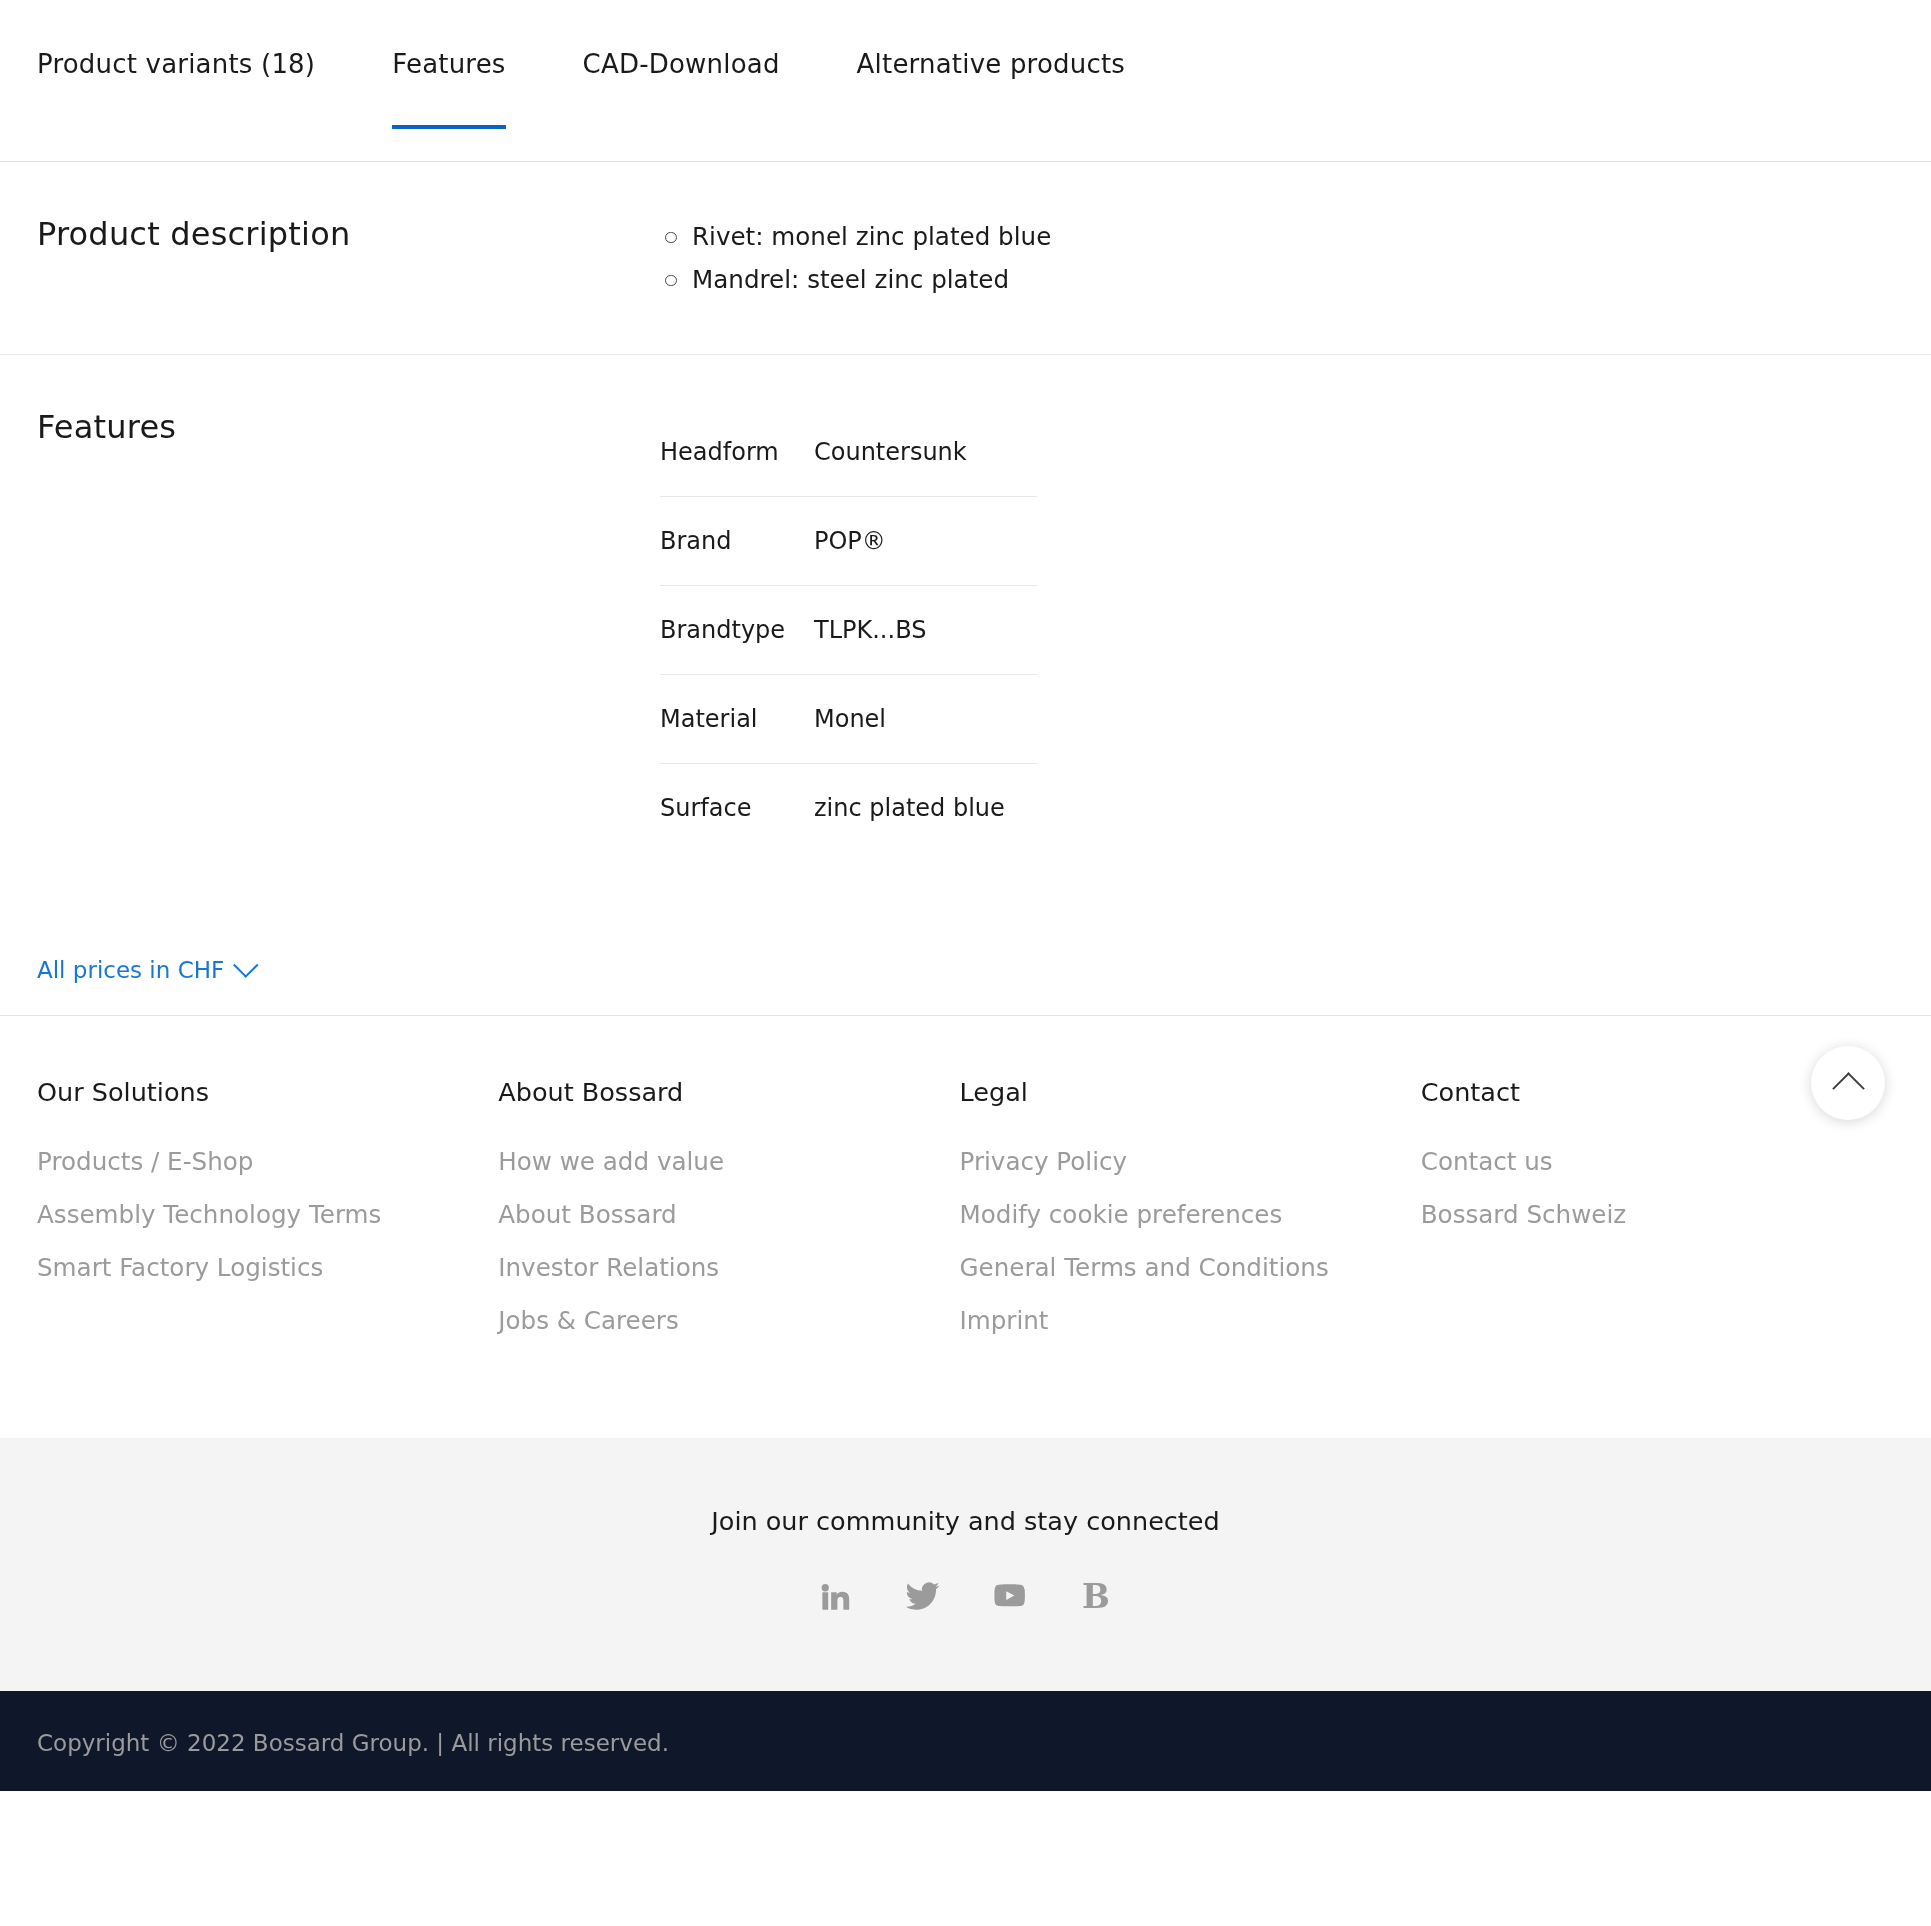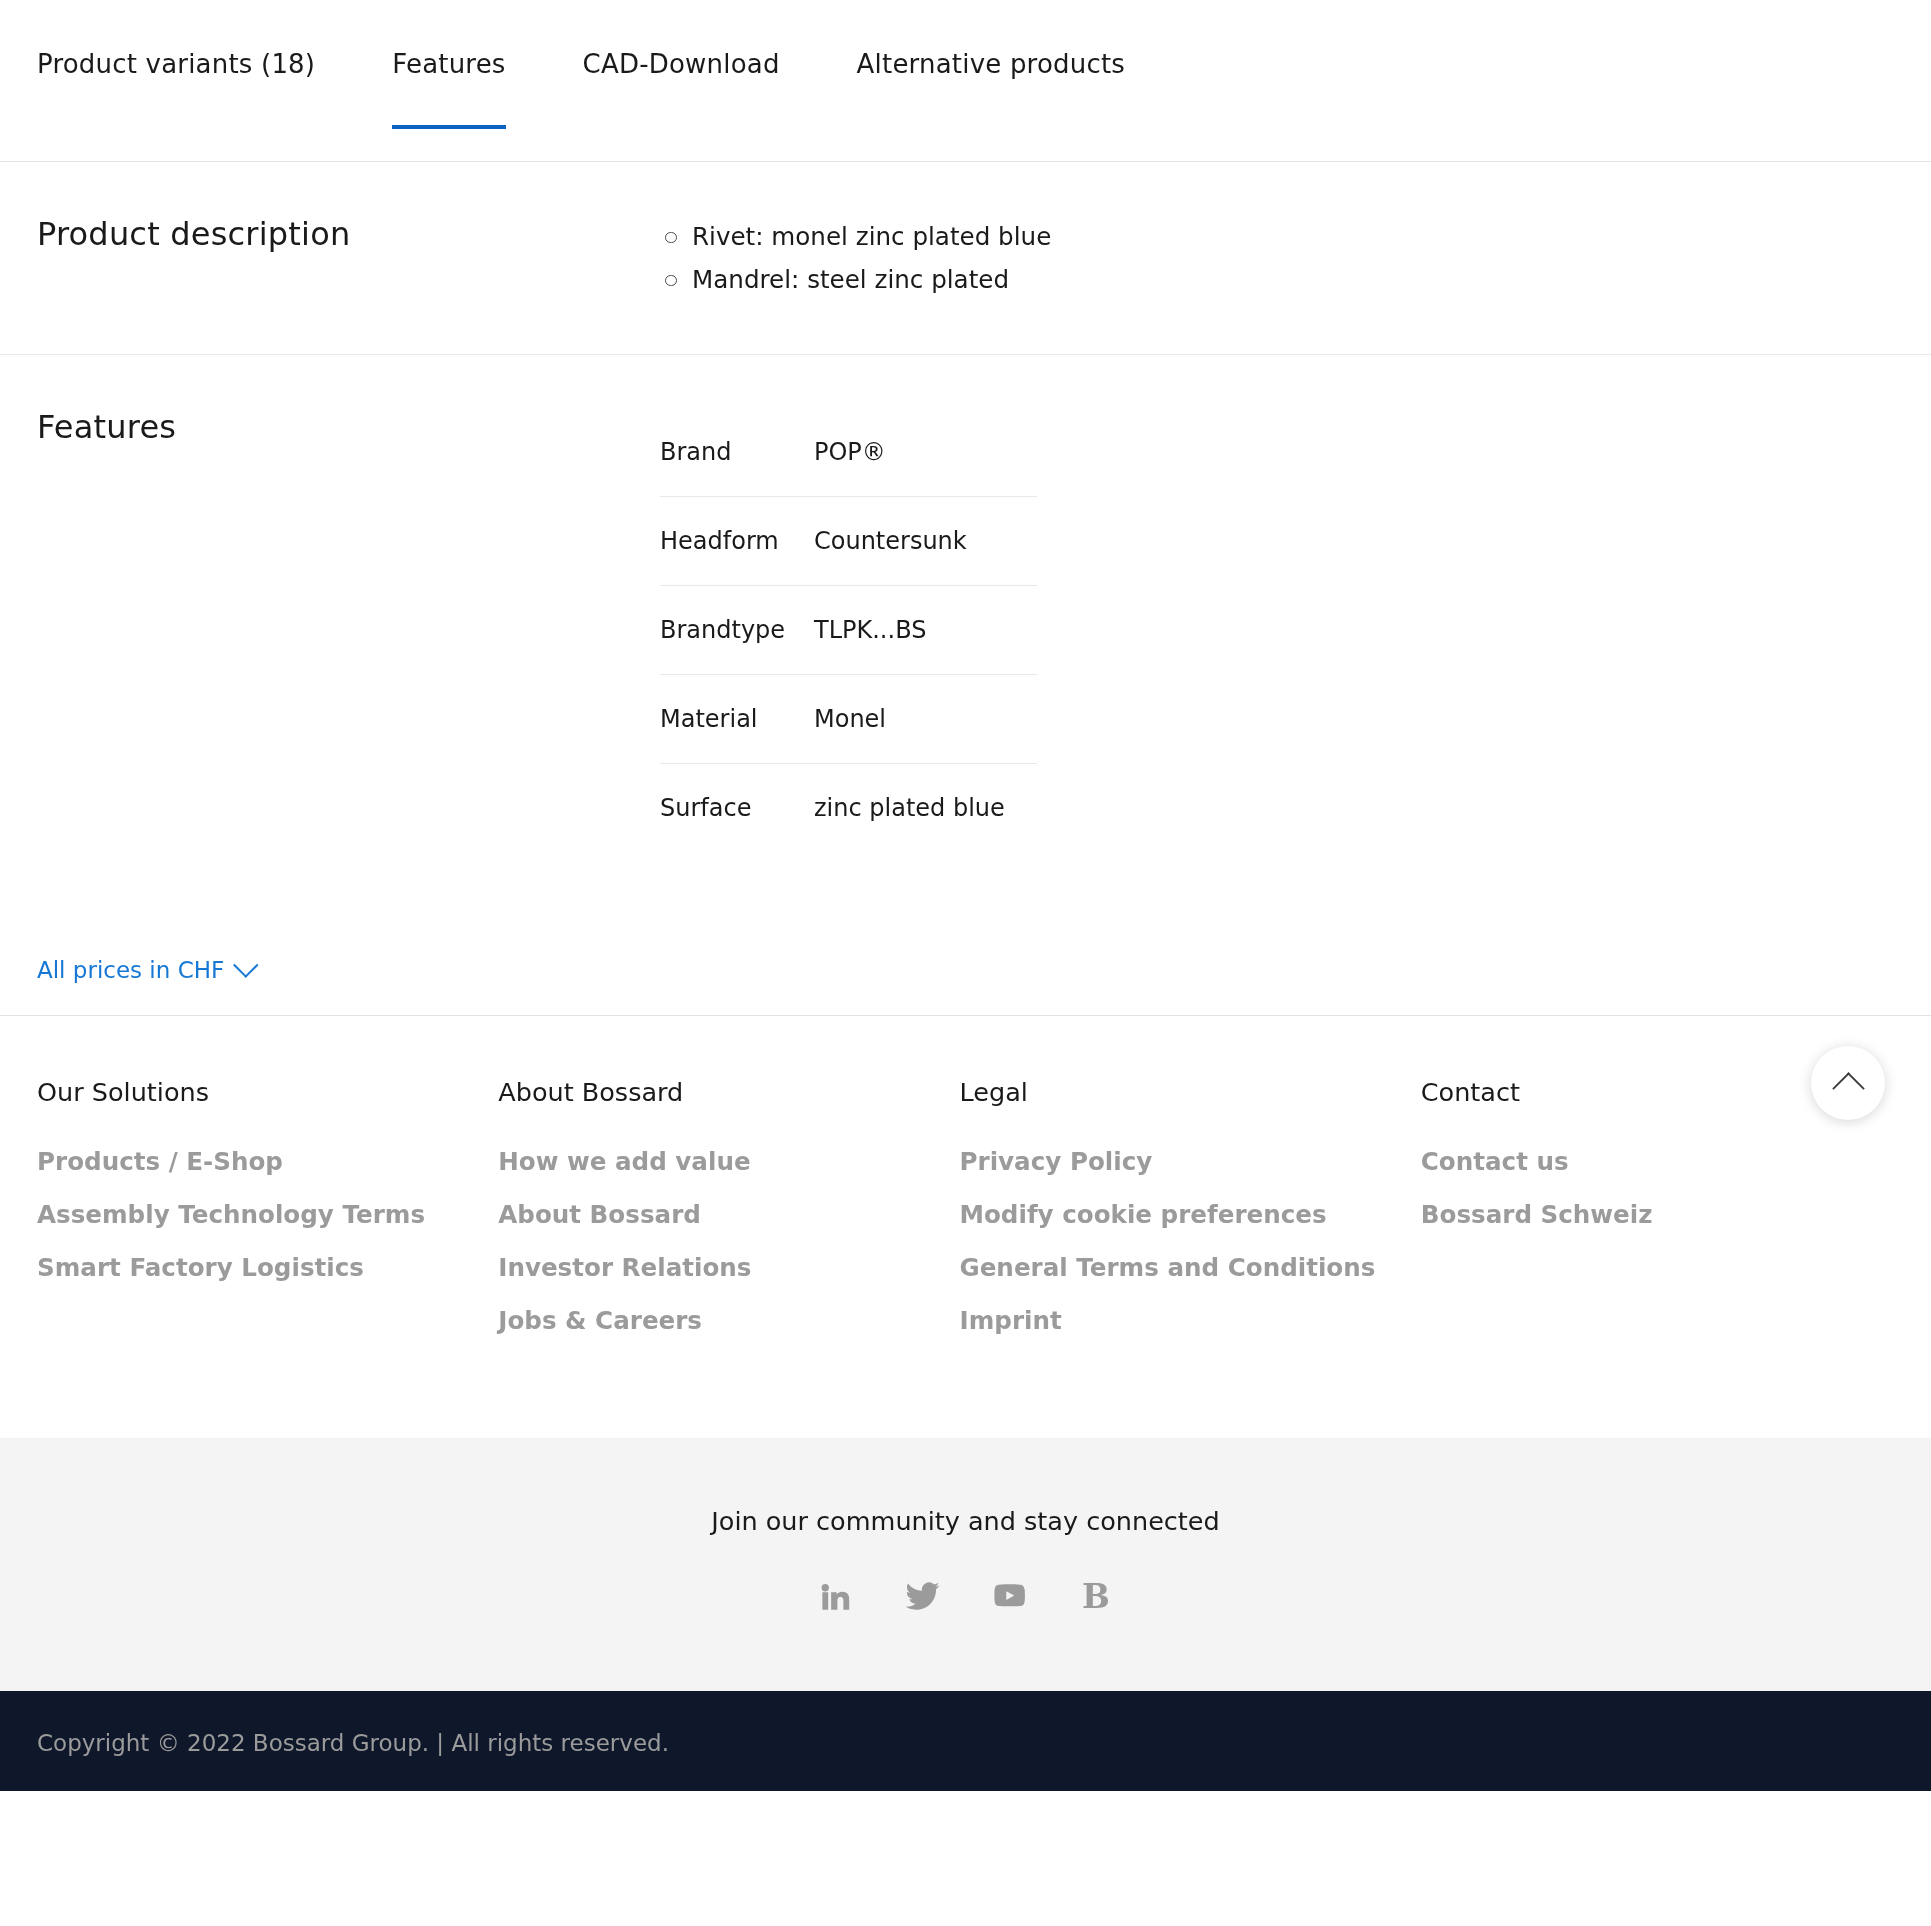--- a/index.html
+++ b/index.html
@@ -153,21 +153,20 @@
     font-weight: normal;
     color: #1a1a1a;
   }
   .fcol a {
     display: block;
     font-size: 24.6px;
     color: #9b9b9b;
     text-decoration: none;
     margin-bottom: 24px;
     cursor: pointer;
-    font-weight: bold;
   }
 
   
   .social-band {
     background: #f4f4f4;
     text-align: center;
     padding: 68px 0 75px 0;
   }
   .social-title {
     font-size: 25.5px;
@@ -226,26 +225,26 @@
       </ul>
     </div>
   </div>
 
   <div class="section features">
     <div class="section-title">Features</div>
     <div class="section-body">
       <table class="feature-table">
         <tbody>
             <tr>
+          <td class="k">Headform</td>
+          <td class="v">Countersunk</td>
+        </tr>
+        <tr>
           <td class="k">Brand</td>
           <td class="v">POP®</td>
-        </tr>
-        <tr>
-          <td class="k">Headform</td>
-          <td class="v">Countersunk</td>
         </tr>
         <tr>
           <td class="k">Brandtype</td>
           <td class="v">TLPK...BS</td>
         </tr>
         <tr>
           <td class="k">Material</td>
           <td class="v">Monel</td>
         </tr>
         <tr>

